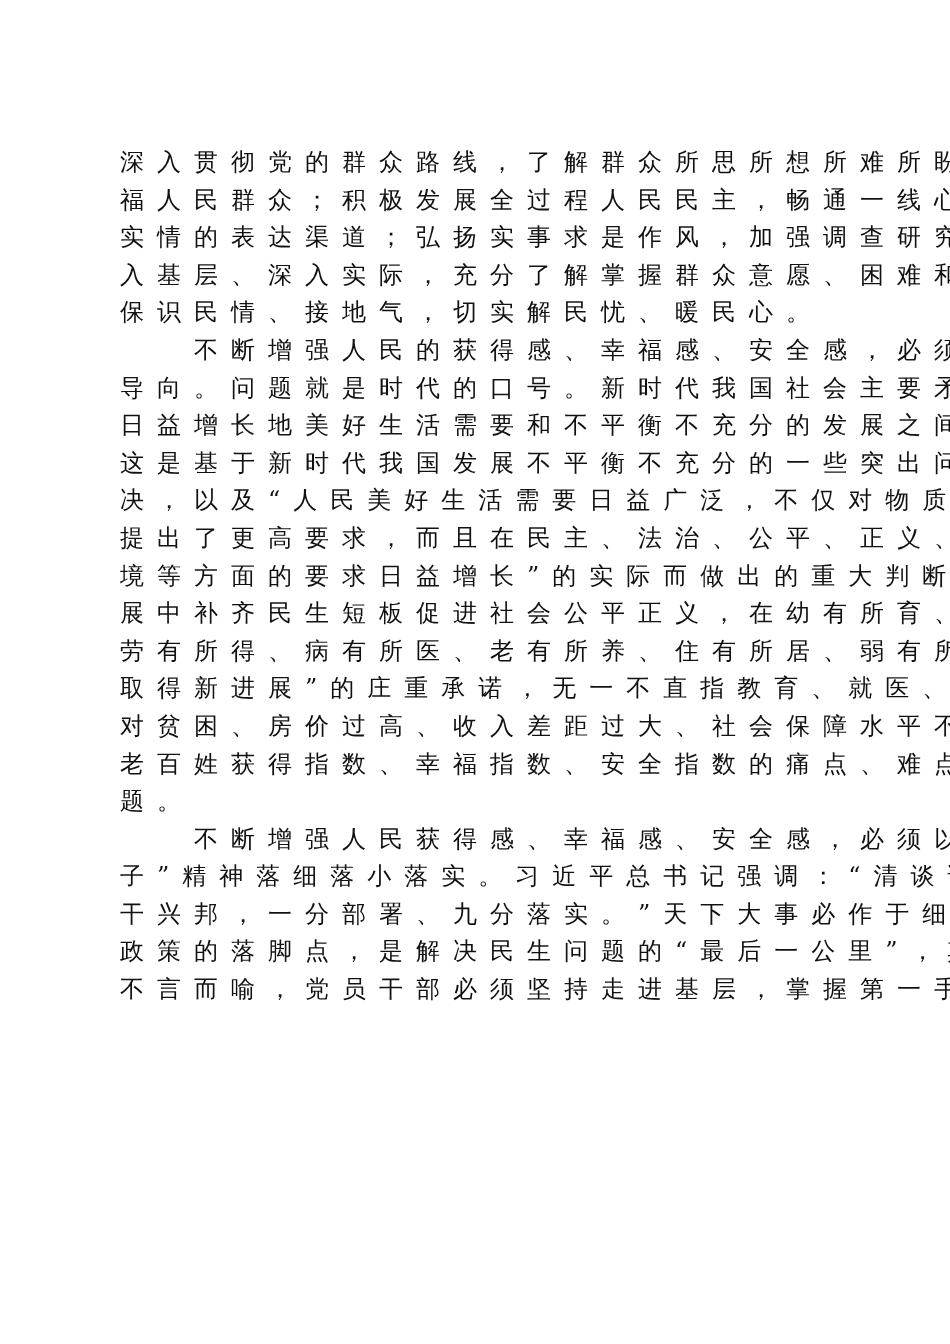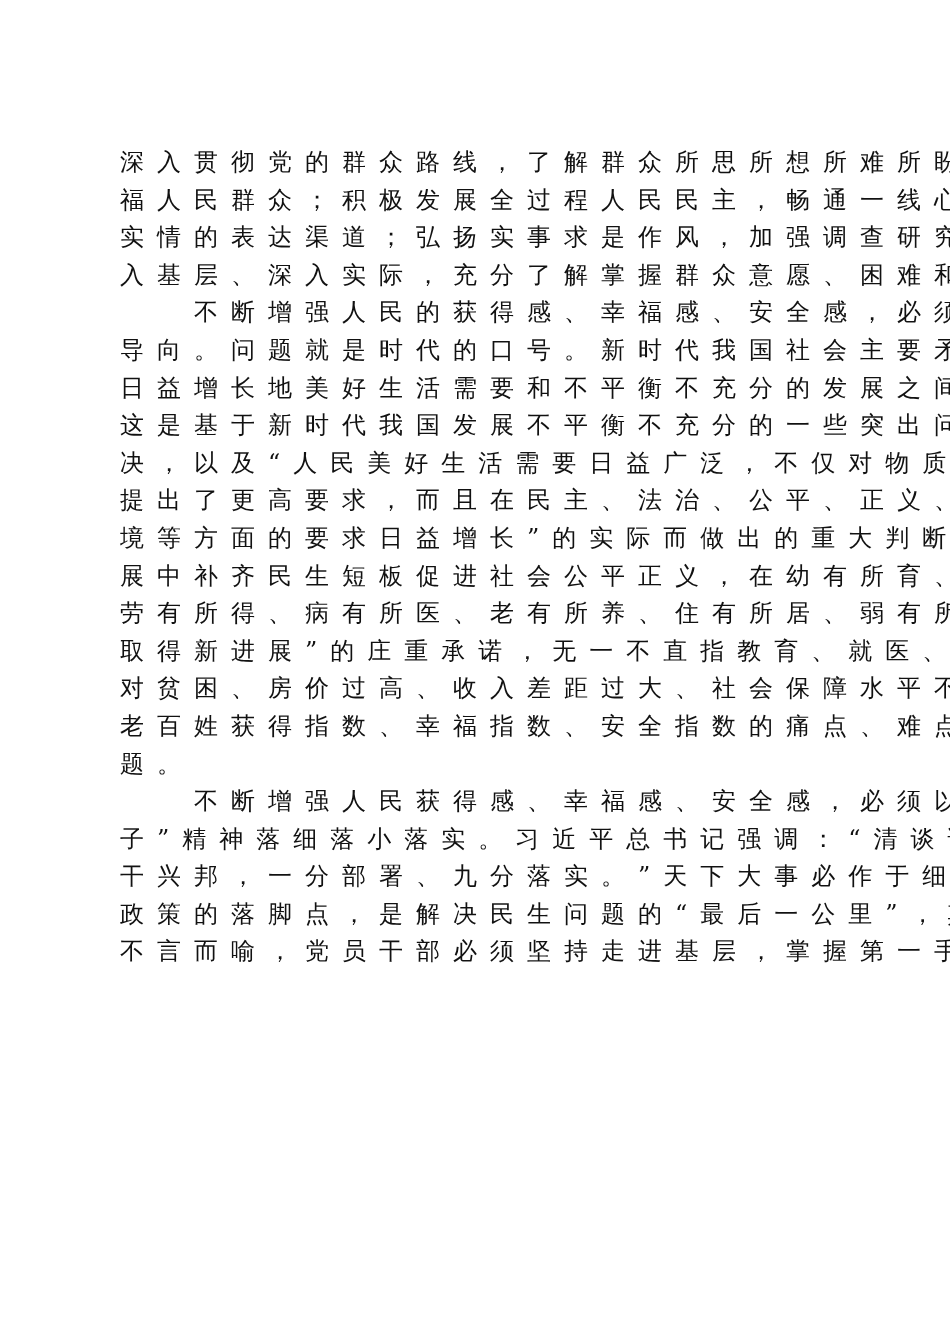--- a/index.html
+++ b/index.html
@@ -35,20 +35,21 @@
 </head>
 <body>
 
 <div class="page">
 
   <div>
     <div class="line">深入贯彻党的群众路线，了解群众所思所想所难所盼，不断造</div>
     <div class="line">福人民群众；积极发展全过程人民民主，畅通一线心声、一线</div>
     <div class="line">实情的表达渠道；弘扬实事求是作风，加强调查研究，经常深</div>
     <div class="line">入基层、深入实际，充分了解掌握群众意愿、困难和问题，确</div>
+    <div class="line">保识民情、接地气，切实解民忧、暖民心。</div>
   </div>
 
   <div>
     <div class="line indent">不断增强人民的获得感、幸福感、安全感，必须坚持问题</div>
     <div class="line">导向。问题就是时代的口号。新时代我国社会主要矛盾是人民</div>
     <div class="line">日益增长地美好生活需要和不平衡不充分的发展之间的矛盾。</div>
     <div class="line">这是基于新时代我国发展不平衡不充分的一些突出问题尚未解</div>
     <div class="line">决，以及“人民美好生活需要日益广泛，不仅对物质文化生活</div>
     <div class="line">提出了更高要求，而且在民主、法治、公平、正义、安全、环</div>
     <div class="line">境等方面的要求日益增长”的实际而做出的重大判断。“在发</div>

